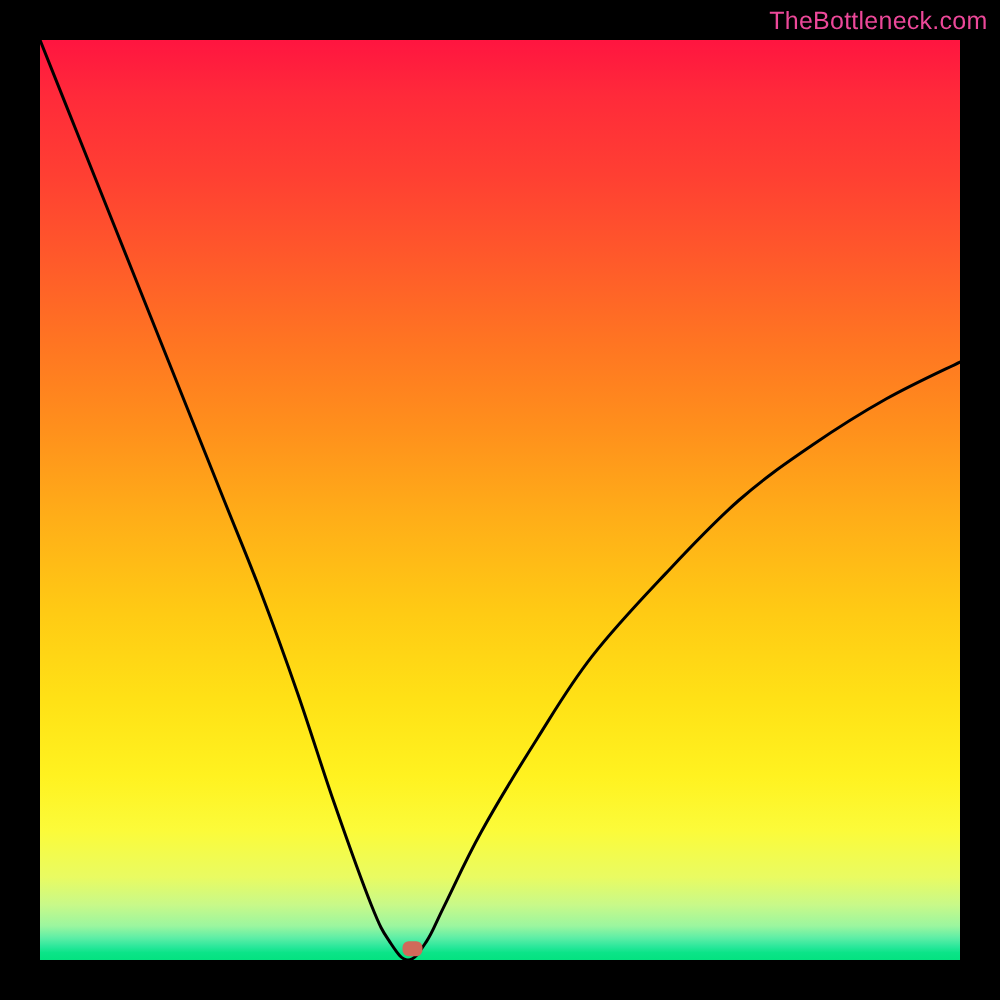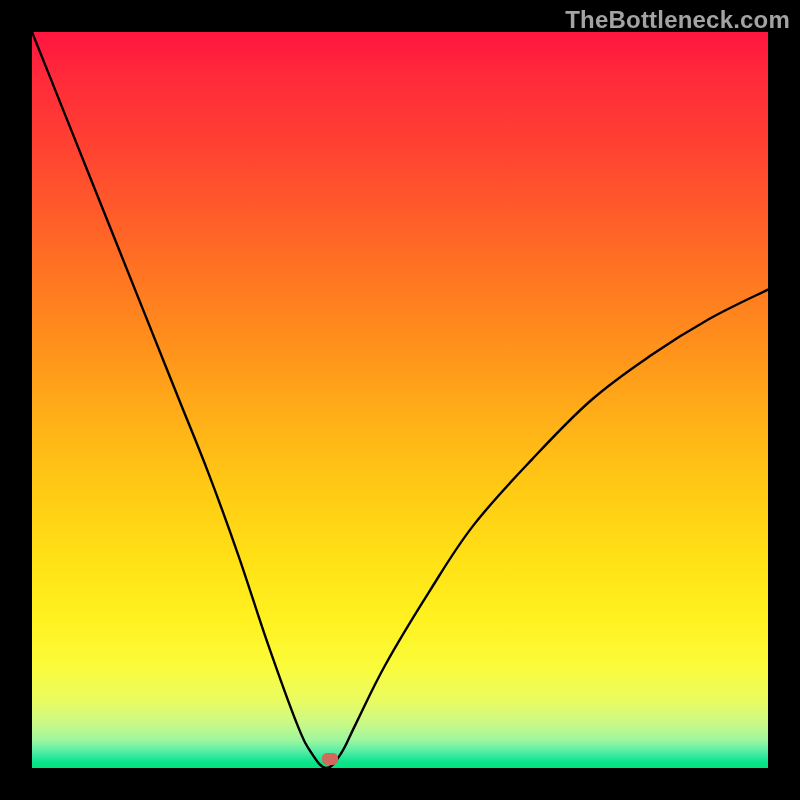--- a/index.html
+++ b/index.html
@@ -46,23 +46,23 @@
       #5deea6 97.6%,
       #28e79a 98.6%,
       #0be488 99.2%,
       #04e280 100%
     );
   }
   .watermark {
     position: absolute;
     top: 6px;
     right: 10px;
-    color: #a3a3a3;
-    font-size: 24px;
-    font-weight: 700;
+    color: #ec4899;
+    font-size: 20px;
+    font-weight: 400;
     letter-spacing: 0.2px;
     z-index: 5;
     user-select: none;
   }
   svg.curve {
     position: absolute;
     inset: 0;
     width: 100%;
     height: 100%;
     z-index: 3;

